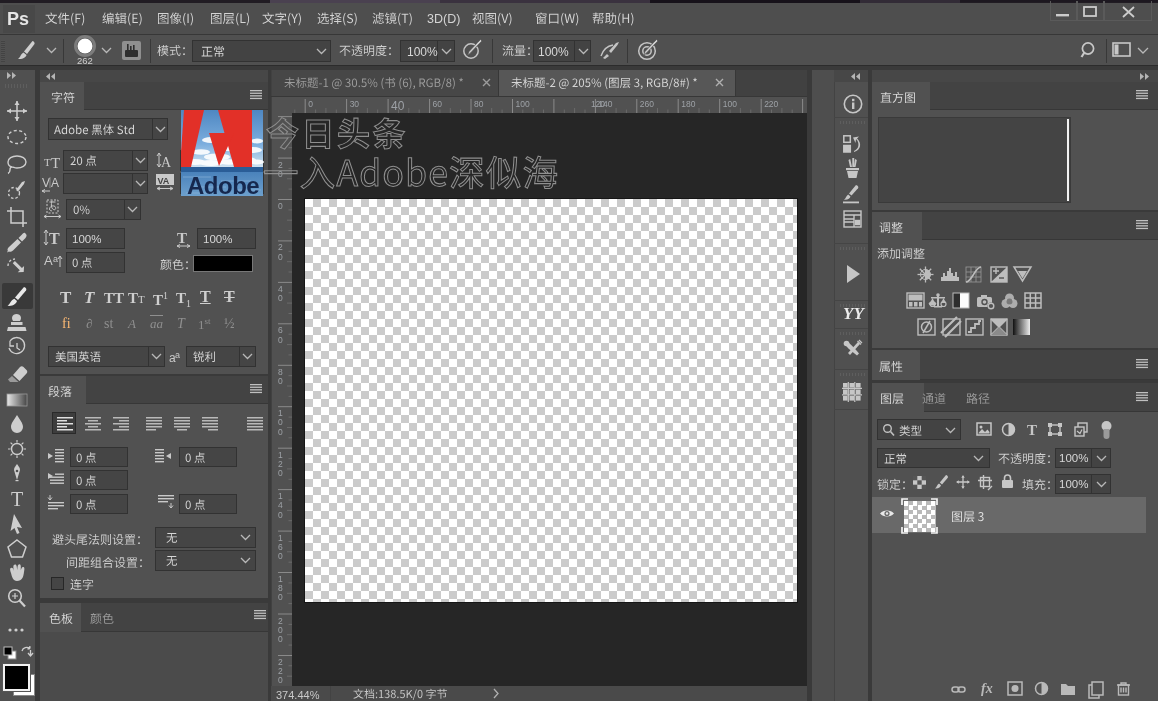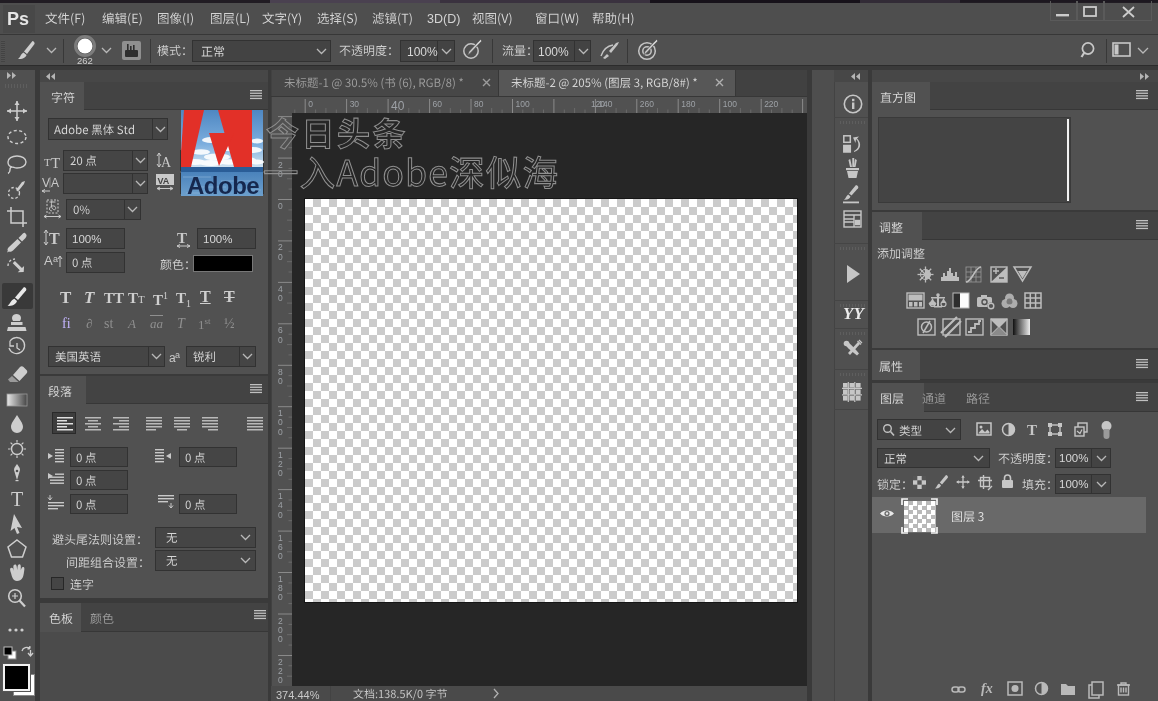--- a/index.html
+++ b/index.html
@@ -456,21 +456,21 @@
   </svg>
 <div class="ab" style="left:193px;top:255px;width:60px;height:17px;background:#000000;border:1px solid #777"></div>
 <div class="lat" style="left:60px;top:289px;font-family:'Liberation Serif',serif;font-size:17px;color:#cfcfcf;"><b>T</b></div>
 <div class="lat" style="left:84px;top:289px;font-family:'Liberation Serif',serif;font-size:17px;color:#cfcfcf;"><b><i>T</i></b></div>
 <div class="lat" style="left:104px;top:291px;font-family:'Liberation Serif',serif;font-size:15px;color:#cfcfcf;"><b>TT</b></div>
 <div class="lat" style="left:128px;top:291px;font-family:'Liberation Serif',serif;font-size:15px;color:#cfcfcf;"><b>T</b><span style="font-size:11px">T</span></div>
 <div class="lat" style="left:153px;top:291px;font-family:'Liberation Serif',serif;font-size:15px;color:#cfcfcf;"><b>T</b><sup style="font-size:10px">1</sup></div>
 <div class="lat" style="left:176px;top:291px;font-family:'Liberation Serif',serif;font-size:15px;color:#cfcfcf;"><b>T</b><sub style="font-size:10px">1</sub></div>
 <div class="lat" style="left:200px;top:289px;font-family:'Liberation Serif',serif;font-size:16px;color:#cfcfcf;"><b><u>T</u></b></div>
 <div class="lat" style="left:224px;top:289px;font-family:'Liberation Serif',serif;font-size:16px;color:#cfcfcf;"><b><s>T</s></b></div>
-<div class="lat" style="left:62px;top:317px;font-family:'Liberation Serif',serif;font-size:14px;color:#c4b5fd;">fi</div>
+<div class="lat" style="left:62px;top:317px;font-family:'Liberation Serif',serif;font-size:14px;color:#fdba74;">fi</div>
 <div class="lat" style="left:86px;top:317px;font-family:'Liberation Serif',serif;font-size:13px;color:#8f8f8f;"><i>∂</i></div>
 <div class="lat" style="left:104px;top:317px;font-family:'Liberation Serif',serif;font-size:14px;color:#8f8f8f;">st</div>
 <div class="lat" style="left:128px;top:317px;font-family:'Liberation Serif',serif;font-size:13px;color:#8f8f8f;"><i>A</i></div>
 <div class="lat" style="left:150px;top:317px;font-family:'Liberation Serif',serif;font-size:13px;color:#8f8f8f;"><i style="text-decoration:overline">aa</i></div>
 <div class="lat" style="left:177px;top:317px;font-family:'Liberation Serif',serif;font-size:14px;color:#8f8f8f;"><i>T</i></div>
 <div class="lat" style="left:198px;top:317px;font-family:'Liberation Serif',serif;font-size:13px;color:#8f8f8f;">1<sup style="font-size:9px">st</sup></div>
 <div class="lat" style="left:224px;top:317px;font-family:'Liberation Serif',serif;font-size:14px;color:#8f8f8f;">½</div>
 <div class="ab" style="left:48px;top:346px;width:117px;height:21px;background:#454545;border:1px solid #323232"></div>
 <svg class="t" style="left:55px;top:361px">
     <g transform="scale(0.01150,-0.01150)">

